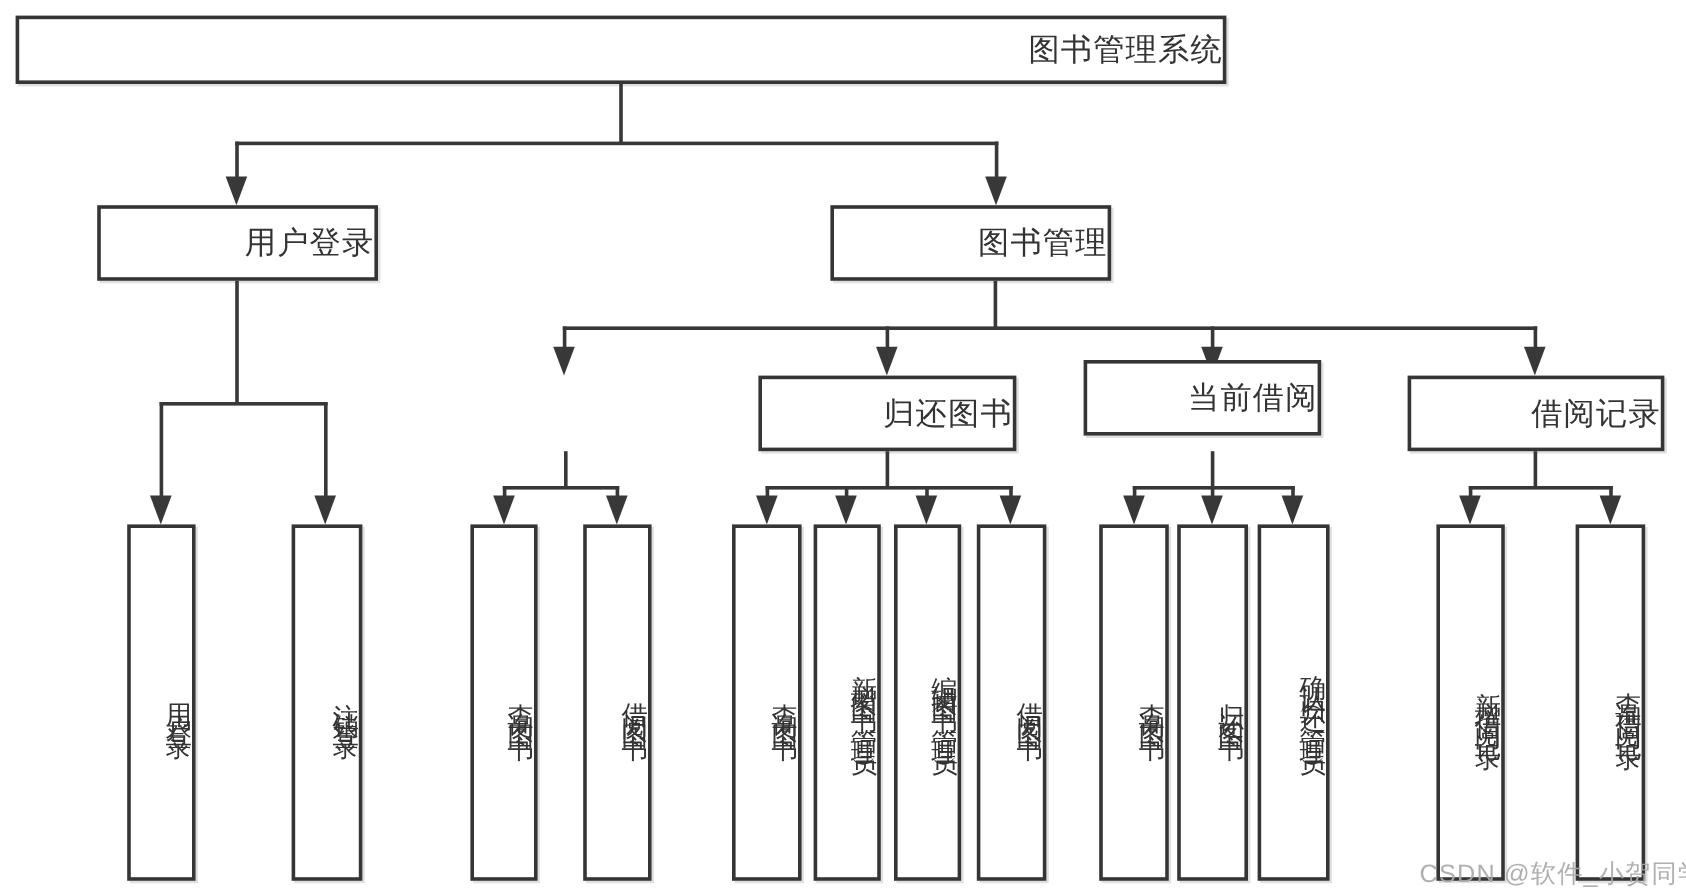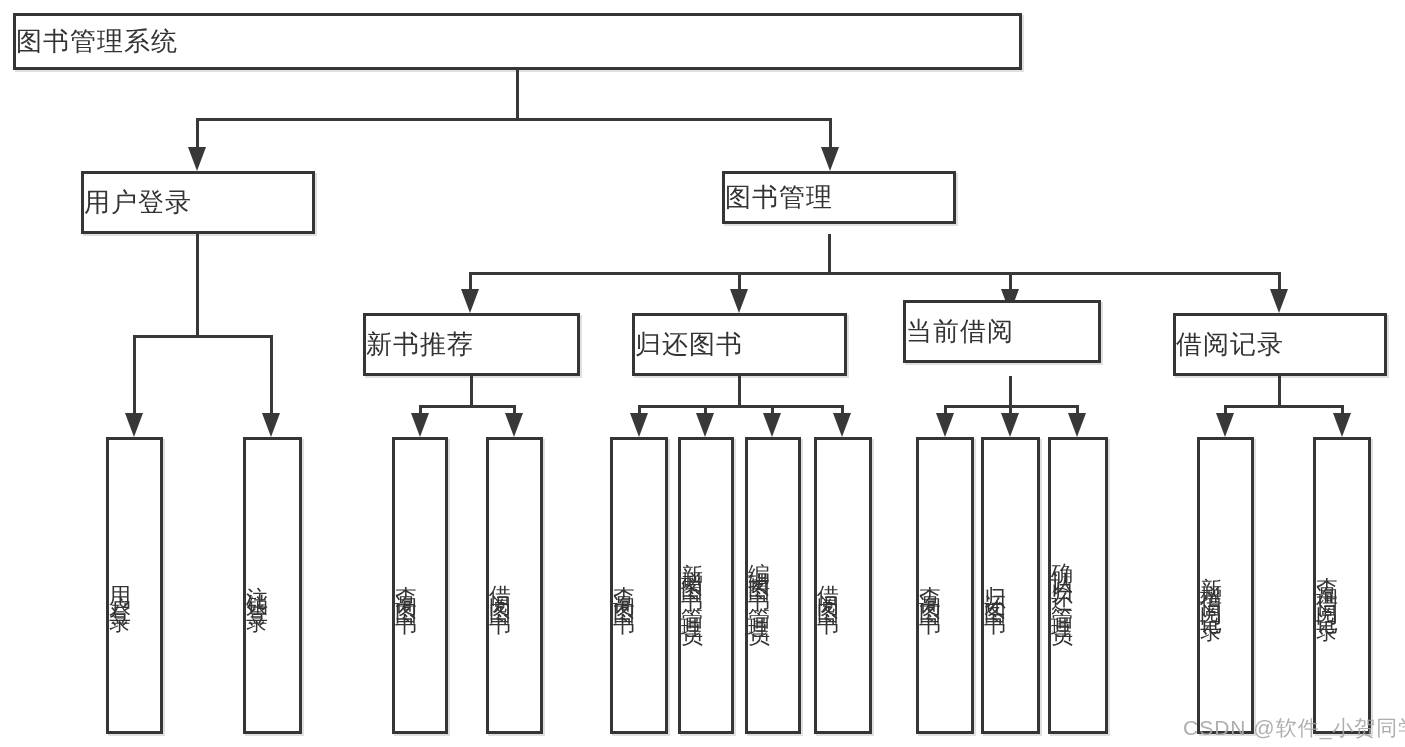--- a/index.html
+++ b/index.html
@@ -12,21 +12,21 @@
     overflow: hidden;
   }
   .box {
     position: absolute;
     box-sizing: border-box;
     background: #ffffff;
     border: 3px solid #353535;
     box-shadow: 2px 2px 0 rgba(0,0,0,0.12);
     display: flex;
     align-items: center;
-    justify-content: flex-start;
+    justify-content: flex-end;
   }
   .box span { color: #333333; }
   .box.h span {
     font-size: 26px;
     letter-spacing: 1px;
     white-space: nowrap;
   }
   .box.v span {
     writing-mode: vertical-rl;
     font-size: 22px;
@@ -66,21 +66,21 @@
   <div class="vline" style="left:516px;top:70px;height:50px"></div>
   <div class="hline" style="left:196px;top:118px;width:636px"></div>
   <div class="vline" style="left:196px;top:118px;height:32px"></div>
   <div class="vline" style="left:829px;top:118px;height:32px"></div>
   <div class="arrow" style="left:188px;top:147px"></div>
   <div class="arrow" style="left:821px;top:147px"></div>
 
   <div class="box h" style="left:81px;top:171px;width:234px;height:63px">
     <span>用户登录</span>
   </div>
-  <div class="box h" style="left:722px;top:171px;width:234px;height:53px">
+  <div class="box h" style="left:692px;top:171px;width:234px;height:63px">
     <span>图书管理</span>
   </div>
 
   <div class="vline" style="left:196px;top:234px;height:103px"></div>
   <div class="hline" style="left:133px;top:335px;width:140px"></div>
   <div class="vline" style="left:133px;top:335px;height:80px"></div>
   <div class="vline" style="left:270px;top:335px;height:80px"></div>
   <div class="arrow" style="left:125px;top:413px"></div>
   <div class="arrow" style="left:262px;top:413px"></div>
 
@@ -88,23 +88,20 @@
   <div class="hline" style="left:469px;top:272px;width:812px"></div>
   <div class="vline" style="left:469px;top:272px;height:20px"></div>
   <div class="vline" style="left:738px;top:272px;height:20px"></div>
   <div class="vline" style="left:1009px;top:272px;height:20px"></div>
   <div class="vline" style="left:1278px;top:272px;height:20px"></div>
   <div class="arrow" style="left:461px;top:289px"></div>
   <div class="arrow" style="left:730px;top:289px"></div>
   <div class="arrow" style="left:1001px;top:289px"></div>
   <div class="arrow" style="left:1270px;top:289px"></div>
 
-  <div class="box h" style="left:363px;top:313px;width:217px;height:63px">
-    <span>新书推荐</span>
-  </div>
   <div class="box h" style="left:632px;top:313px;width:215px;height:63px">
     <span>归还图书</span>
   </div>
   <div class="box h" style="left:903px;top:300px;width:198px;height:63px">
     <span>当前借阅</span>
   </div>
   <div class="box h" style="left:1173px;top:313px;width:214px;height:63px">
     <span>借阅记录</span>
   </div>
 

